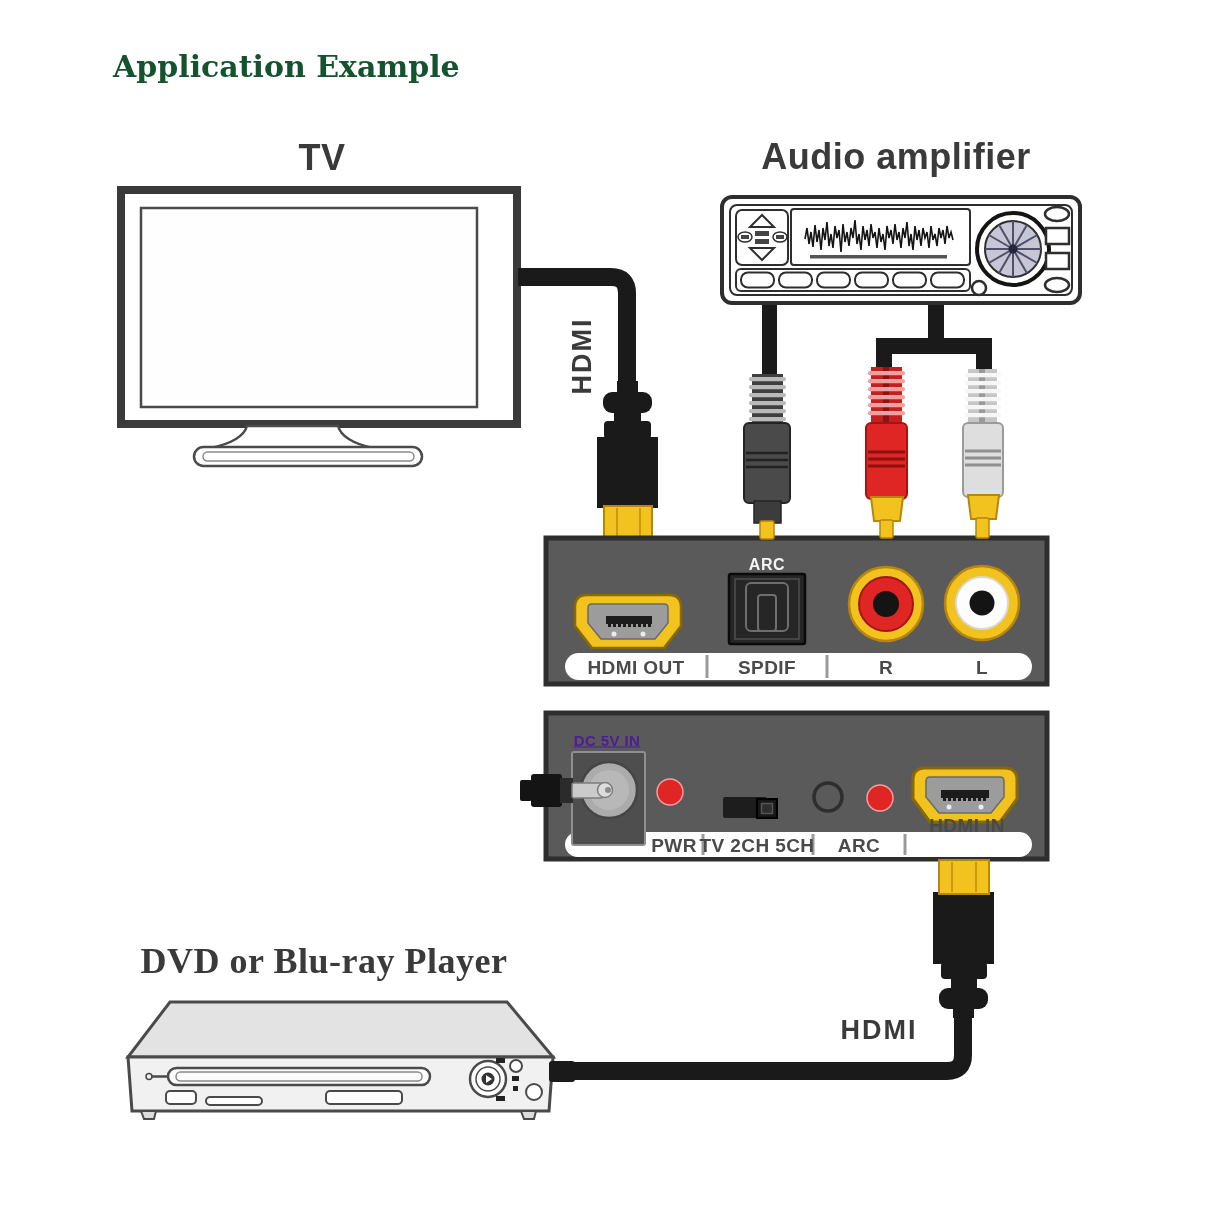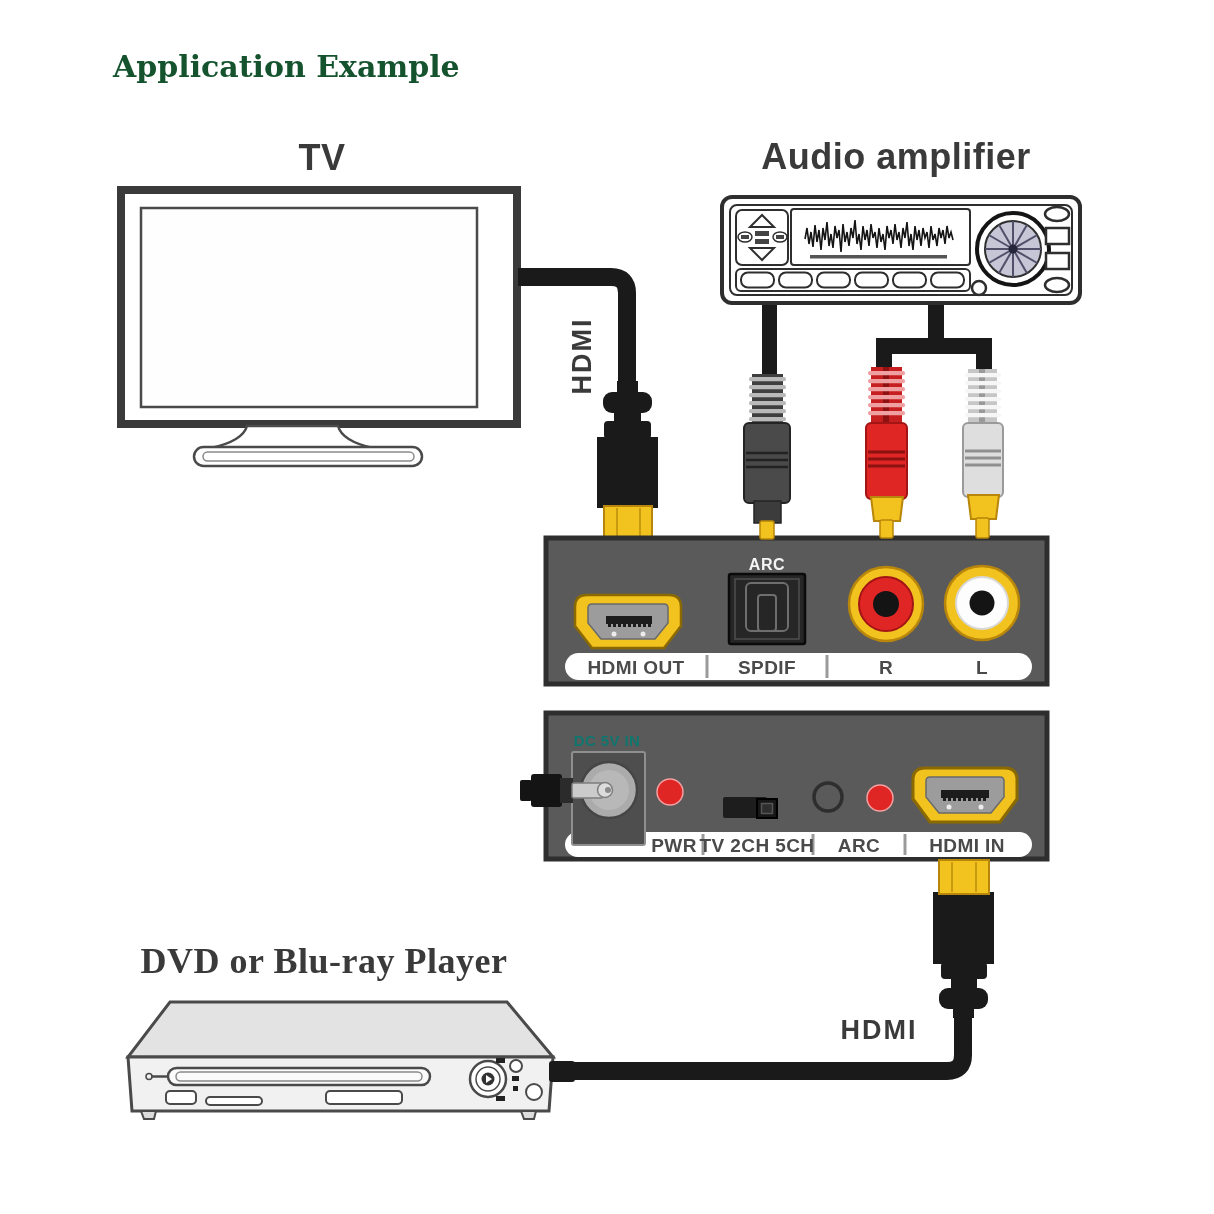--- a/index.html
+++ b/index.html
@@ -8,21 +8,21 @@
   #canvas svg{position:absolute;left:0;top:0;}
   .lbl{position:absolute;transform:translate(-50%,-50%);white-space:nowrap;
        font-family:"Liberation Sans",sans-serif;font-weight:bold;color:#3a3a3a;line-height:1;}
   .title{position:absolute;left:113px;top:52px;transform:none;white-space:nowrap;
          font-family:"DejaVu Serif",serif;font-weight:bold;font-size:30px;color:#14532d;line-height:1;text-align:right;}
   .device{font-size:36px;letter-spacing:.5px;text-align:right;}
   .cable-lbl{font-size:27px;letter-spacing:2px;}
   .rot{transform:translate(-50%,-50%) rotate(-90deg);}
   .port{font-size:19px;color:#4a4a4a;letter-spacing:.4px;}
   .mark-white{color:#f4f4f4;font-size:16px;letter-spacing:.6px;}
-  .mark-dc{color:#0f766e;font-size:15px;letter-spacing:.4px;}
+  .mark-dc{color:#4c1d95;font-size:15px;letter-spacing:.4px;text-decoration:underline;}
 </style>
 </head>
 <body>
 
 <div id="canvas">
 
 <svg width="1214" height="1214" viewBox="0 0 1214 1214">
 
   <g>
     <rect x="121" y="190" width="396" height="234" fill="#ffffff" stroke="#3a3a3a" stroke-width="8"></rect>
@@ -299,15 +299,15 @@
   <div class="lbl mark-white" style="left:767px;top:565px;">ARC</div>
   <div class="lbl port" style="left:636px;top:667px;">HDMI OUT</div>
   <div class="lbl port" style="left:767px;top:667px;text-align:right;">SPDIF</div>
   <div class="lbl port" style="left:886px;top:667px;">R</div>
   <div class="lbl port" style="left:982px;top:667px;">L</div>
 
   <div class="lbl mark-dc" style="left:607px;top:740px;">DC 5V IN</div>
   <div class="lbl port" style="left:674px;top:845px;">PWR</div>
   <div class="lbl port" style="left:757px;top:845px;">TV 2CH 5CH</div>
   <div class="lbl port" style="left:859px;top:845px;">ARC</div>
-  <div class="lbl port" style="left:967px;top:845px;">HDMI IN</div>
+  <div class="lbl port" style="left:967px;top:825px;">HDMI IN</div>
 
 </div>
 
 </body></html>

